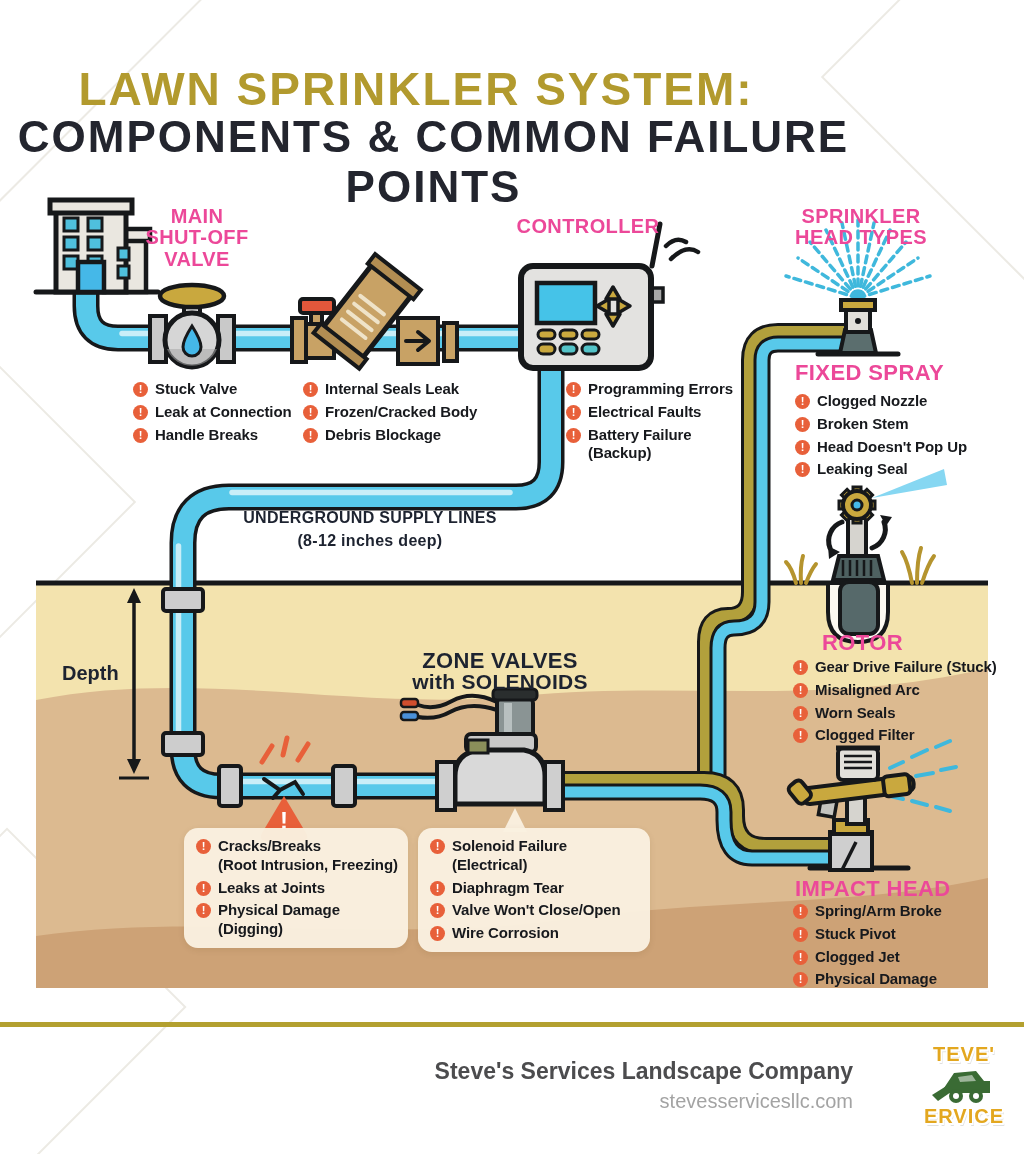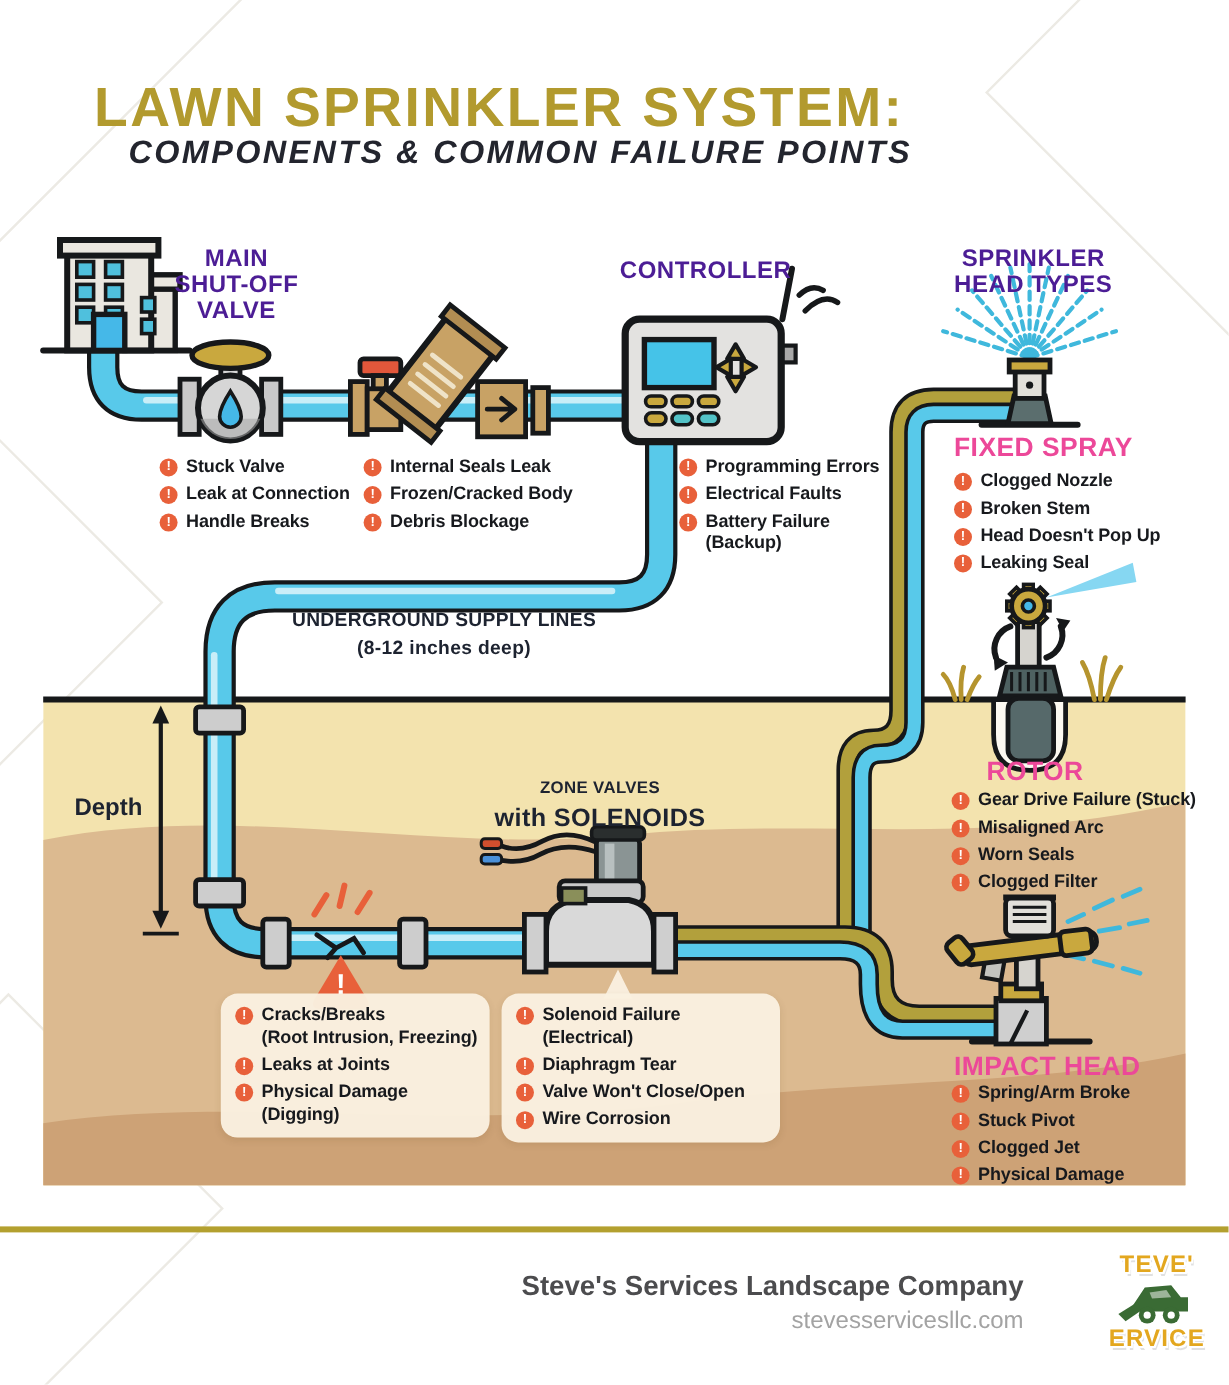--- a/index.html
+++ b/index.html
@@ -4,24 +4,24 @@
 <style>
   html,body{margin:0;padding:0;background:#fff;}
   .canvas{position:relative;width:1024px;height:1154px;background:#ffffff;overflow:hidden;
           font-family:"Liberation Sans","DejaVu Sans",sans-serif;color:#22242e;}
   .abs{position:absolute;}
   
   .wm{position:absolute;border:2px solid #eceae4;transform:rotate(45deg);}
   
   .title1{left:0;top:62px;width:832px;text-align:center;font-size:46px;font-weight:800;
           letter-spacing:2px;color:#b29a2e;}
-  .title2{left:0;top:112px;width:867px;text-align:center;font-size:27px;font-weight:600;
-          letter-spacing:2px;color:#23252e;font-style:italic;}
+  .title2{left:0;top:112px;width:867px;text-align:center;font-size:44px;font-weight:600;
+          letter-spacing:2px;color:#23252e;}
   .chead{position:absolute;text-align:center;font-weight:800;font-size:20px;line-height:1.07;
-         color:#4c1d95;letter-spacing:.4px;}
+         color:#ec4899;letter-spacing:.4px;}
   .shead{position:absolute;font-weight:800;font-size:22px;color:#ec4899;letter-spacing:.4px;}
   .big-label{position:absolute;text-align:center;font-weight:800;font-size:16px;color:#1d2330;letter-spacing:.3px;}
   .depth-label{position:absolute;font-weight:700;font-size:20px;color:#1d2330;}
   
   .flist{position:absolute;}
   .fi{display:flex;align-items:flex-start;margin-bottom:4px;}
   .wicon{flex:0 0 15px;width:15px;height:15px;border-radius:50%;background:#e8603a;color:#fff;
          font-size:11px;font-weight:800;display:flex;align-items:center;justify-content:center;
          margin:2px 7px 0 0;line-height:1;}
   .ft{font-size:15px;font-weight:600;color:#17191d;line-height:1.25;white-space:pre-line;letter-spacing:-.1px;}
@@ -357,21 +357,21 @@
       </div>
     <div class="fi">
         <span class="wicon">!</span>
         <span class="ft">Leaking Seal</span>
       </div>
   </div>
 
   <div class="big-label" style="left:200px;top:509px;width:340px;">UNDERGROUND SUPPLY LINES</div>
   <div class="big-label" style="left:200px;top:532px;width:340px;">(8-12 inches deep)</div>
   <div class="depth-label" style="left:62px;top:662px;">Depth</div>
-  <div class="big-label" style="left:400px;top:648px;width:200px;font-size:14px;">ZONE VALVES</div>
+  <div class="big-label" style="left:400px;top:648px;width:200px;font-size:22px;">ZONE VALVES</div>
   <div class="big-label" style="left:400px;top:670px;width:200px;font-size:21px;">with SOLENOIDS</div>
 
   <div class="tri-mark" style="left:272px;top:807px;width:24px;">!</div>
 
   <div class="fbox" style="left:184px;top:828px;width:202px;">
     <div class="flist">
       <div class="fi">
           <span class="wicon">!</span>
           <span class="ft">Cracks/Breaks
 (Root Intrusion, Freezing)</span>

